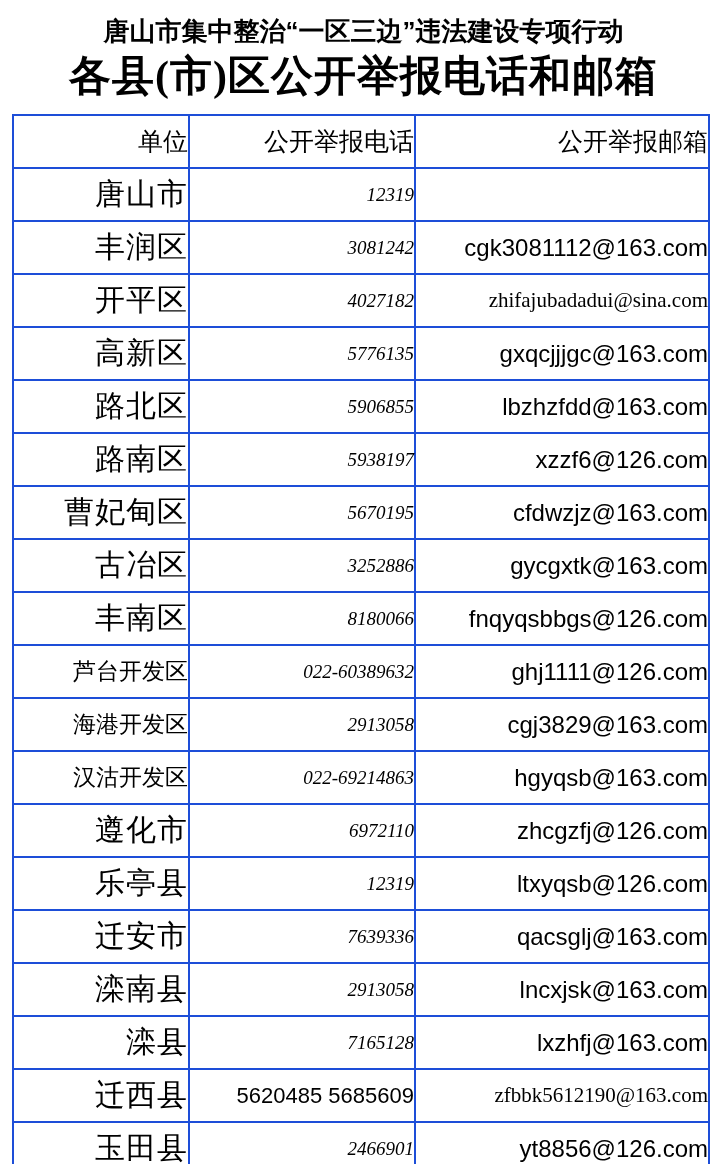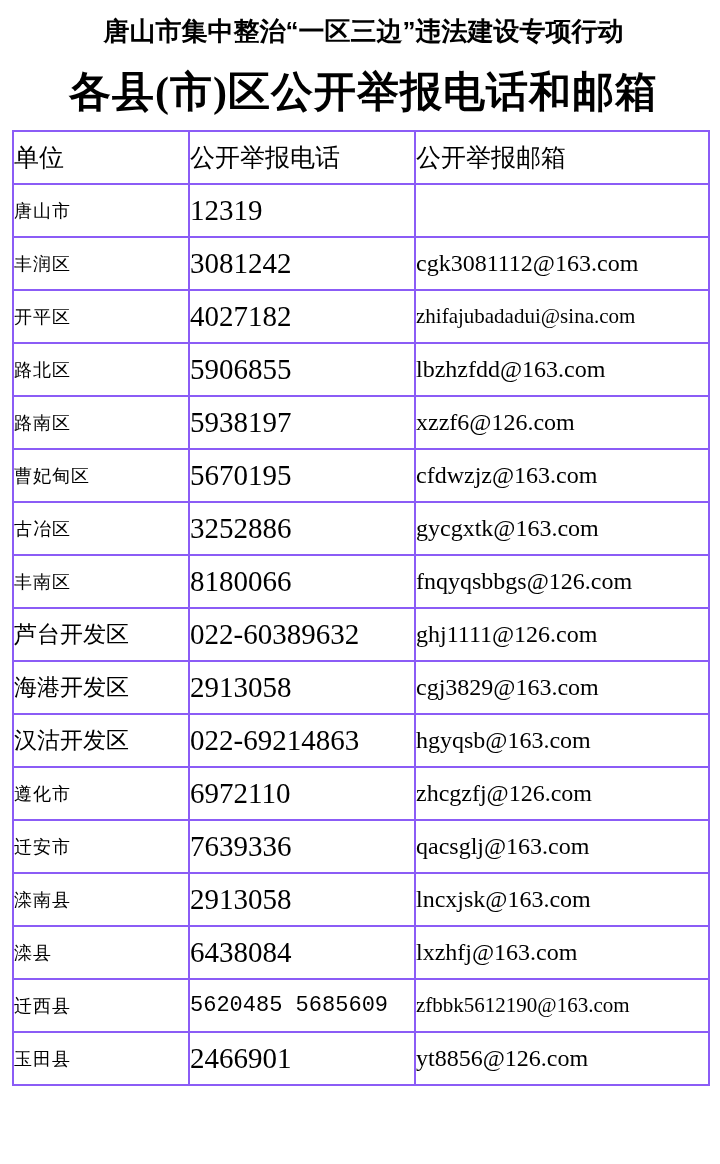--- a/index.html
+++ b/index.html
@@ -31,65 +31,66 @@
     line-height: 34px;
     white-space: nowrap;
   }
   .title-line2 {
     font-family: "Liberation Serif", serif;
     font-weight: bold;
     font-size: 42px;
     line-height: 52px;
     letter-spacing: 1px;
     white-space: nowrap;
-    margin-top: 18px;
+    margin-top: 2px;
   }
   table.phone-table {
     margin-top: 12px;
     border-collapse: collapse;
     width: 696px;
     table-layout: fixed;
   }
   table.phone-table td, table.phone-table th {
-    border: 2px solid #8b5cf6;
-    text-align: left;
+    border: 2px solid #1d4ed8;
+    text-align: right;
     vertical-align: middle;
     padding: 0;
     height: 51px;
   }
   col.c-unit { width: 176px; }
   col.c-phone { width: 226px; }
   col.c-mail { width: 294px; }
 
   .hdr {
     font-family: "Liberation Sans", sans-serif;
     font-weight: normal;
     font-size: 25px;
   }
   .unit {
     font-family: Liberation Mono, monospace;
-    font-size: 18px;
+    font-size: 30px;
     letter-spacing: 1px;
   }
   .unit-narrow {
     font-family: "Liberation Sans", sans-serif;
     font-size: 23px;
     letter-spacing: 0px;
   }
   .num {
     font-family: "Liberation Serif", serif;
-    font-size: 29px;
+    font-size: 19px;
+    font-style: italic;
   }
   .num-small {
-    font-family: Liberation Mono, monospace;
+    font-family: Liberation Sans, sans-serif;
     font-size: 22px;
     margin-left: 14px;
   }
   .mail {
-    font-family: Liberation Serif, serif;
+    font-family: Liberation Sans, sans-serif;
     font-size: 24px;
   }
   .mail-small {
     font-family: Liberation Serif, serif;
     font-size: 21px;
   }
   .empty { }
 </style>
 </head>
 <body>
@@ -124,20 +125,25 @@
         <td class="unit">丰润区</td>
         <td class="num">3081242</td>
         <td class="mail">cgk3081112@163.com</td>
       </tr>
       <tr>
         <td class="unit">开平区</td>
         <td class="num">4027182</td>
         <td class="mail-small">zhifajubadadui@sina.com</td>
       </tr>
       <tr>
+        <td class="unit">高新区</td>
+        <td class="num">5776135</td>
+        <td class="mail">gxqcjjjgc@163.com</td>
+      </tr>
+      <tr>
         <td class="unit">路北区</td>
         <td class="num">5906855</td>
         <td class="mail">lbzhzfdd@163.com</td>
       </tr>
       <tr>
         <td class="unit">路南区</td>
         <td class="num">5938197</td>
         <td class="mail">xzzf6@126.com</td>
       </tr>
       <tr>
@@ -169,32 +175,37 @@
         <td class="unit-narrow">汉沽开发区</td>
         <td class="num">022-69214863</td>
         <td class="mail">hgyqsb@163.com</td>
       </tr>
       <tr>
         <td class="unit">遵化市</td>
         <td class="num">6972110</td>
         <td class="mail">zhcgzfj@126.com</td>
       </tr>
       <tr>
+        <td class="unit">乐亭县</td>
+        <td class="num">12319</td>
+        <td class="mail">ltxyqsb@126.com</td>
+      </tr>
+      <tr>
         <td class="unit">迁安市</td>
         <td class="num">7639336</td>
         <td class="mail">qacsglj@163.com</td>
       </tr>
       <tr>
         <td class="unit">滦南县</td>
         <td class="num">2913058</td>
         <td class="mail">lncxjsk@163.com</td>
       </tr>
       <tr>
         <td class="unit">滦县</td>
-        <td class="num">6438084</td>
+        <td class="num">7165128</td>
         <td class="mail">lxzhfj@163.com</td>
       </tr>
       <tr>
         <td class="unit">迁西县</td>
         <td class="num-small">5620485  5685609</td>
         <td class="mail-small">zfbbk5612190@163.com</td>
       </tr>
       <tr>
         <td class="unit">玉田县</td>
         <td class="num">2466901</td>

